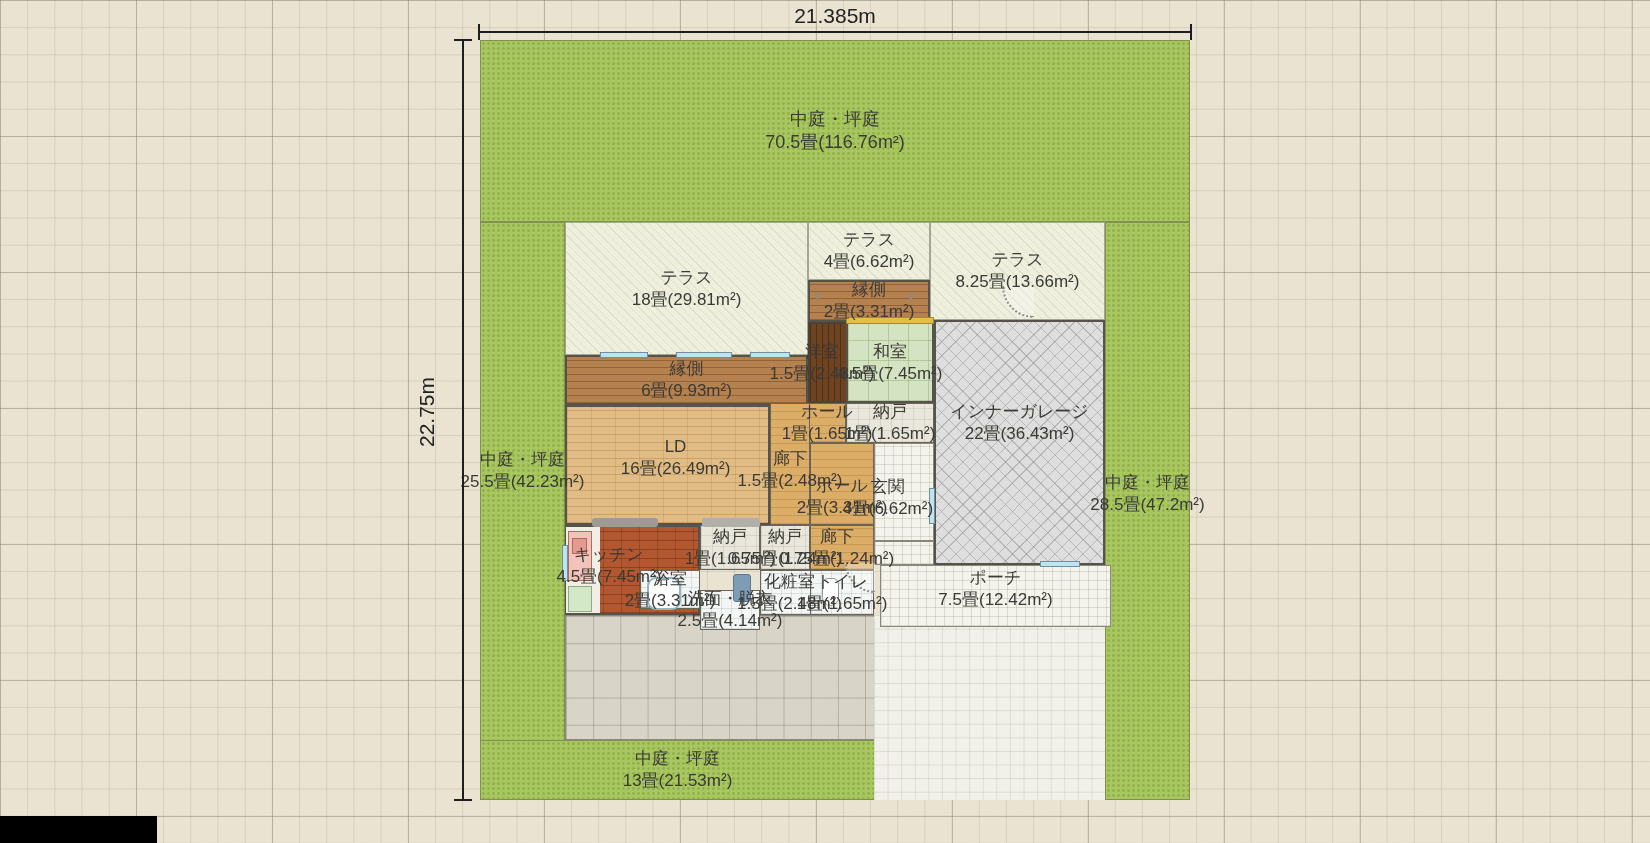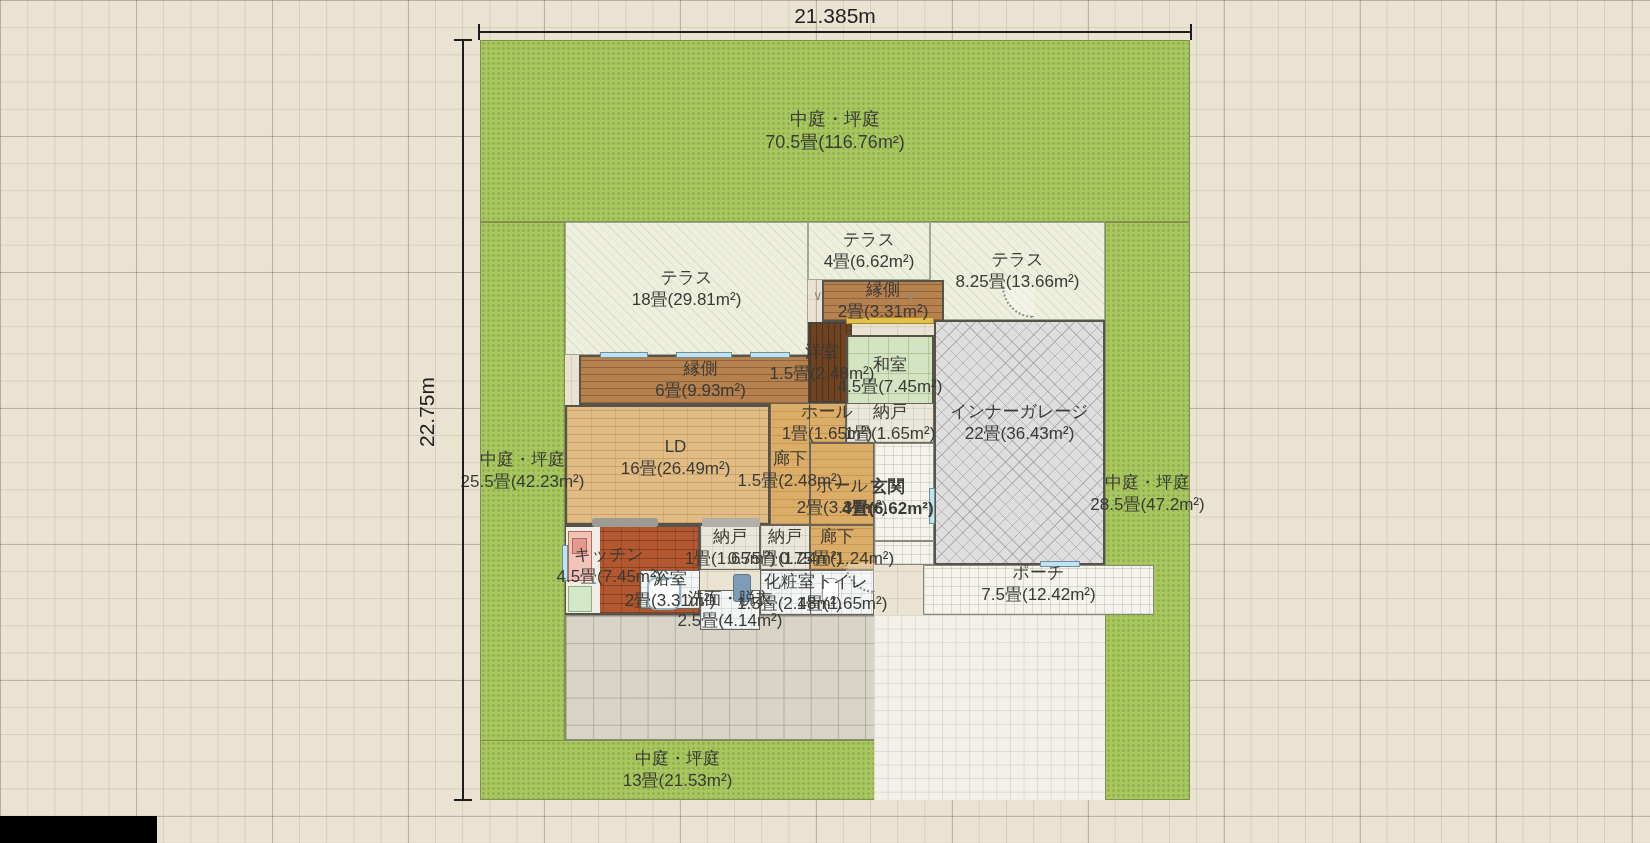--- a/index.html
+++ b/index.html
@@ -29,21 +29,20 @@
   .terrace{
     background-color:#eef0dd;
     background-image:repeating-linear-gradient(45deg, rgba(160,165,140,.20) 0 1px, transparent 1px 6px);
     border:1px solid #a3a896;
     padding-left:36px;
   }
   .deck{
     background-color:#b5814f;
     background-image:repeating-linear-gradient(0deg, rgba(90,50,20,.38) 0 1px, transparent 1px 7px);
     border:2px solid #55534a;
-    margin-left:14px;
   }
   .darkwood{
     background-color:#6e4322;
     background-image:repeating-linear-gradient(90deg, rgba(0,0,0,.28) 0 1px, transparent 1px 6px);
     border:2px solid #4a4438;
     padding-left:40px;
   }
   .tatami{
     background-color:#d4e3c2;
     background-image:
@@ -184,21 +183,21 @@
         <div>6畳(9.93m²)</div>
       </div>
   </div>
 
   <div class="room darkwood" style="left:808px;top:322px;width:38px;height:81px;">
     <div class="lbl" style="left:30%;">
         <div>洋室</div>
         <div>1.5畳(2.48m²)</div>
       </div>
   </div>
-  <div class="room tatami" style="left:846px;top:335px;width:88px;height:81px;">
+  <div class="room tatami" style="left:846px;top:322px;width:88px;height:81px;">
     <div class="lbl">
         <div>和室</div>
         <div>4.5畳(7.45m²)</div>
       </div>
   </div>
   <div class="room wood2" style="left:808px;top:403px;width:38px;height:40px;">
     <div class="lbl">
         <div>ホール</div>
         <div>1畳(1.65m²)</div>
       </div>
@@ -227,21 +226,21 @@
         <div>1.5畳(2.48m²)</div>
       </div>
   </div>
   <div class="room wood2" style="left:810px;top:443px;width:64px;height:82px;">
     <div class="lbl" style="top:66%;">
         <div>ホール</div>
         <div>2畳(3.31m²)</div>
       </div>
   </div>
   <div class="room tile" style="left:874px;top:443px;width:60px;height:122px;">
-    <div class="lbl" style="left:22%;top:45%;font-weight:bold;">
+    <div class="lbl" style="left:22%;top:45%;">
         <div>玄関</div>
         <div>4畳(6.62m²)</div>
       </div>
   </div>
   <div class="room brick" style="left:565px;top:525px;width:135px;height:90px;">
     <div class="lbl" style="left:32%;top:45%;">
         <div>キッチン</div>
         <div>4.5畳(7.45m²)</div>
       </div>
   </div>
@@ -280,21 +279,21 @@
         <div>化粧室</div>
         <div>1.5畳(2.48m²)</div>
       </div>
   </div>
   <div class="room bathroom" style="left:810px;top:570px;width:64px;height:45px;">
     <div class="lbl">
         <div>トイレ</div>
         <div>1畳(1.65m²)</div>
       </div>
   </div>
-  <div class="room tile" style="left:923px;top:565px;width:231px;height:50px;">
+  <div class="room tile" style="left:880px;top:565px;width:231px;height:62px;">
     <div class="lbl" style="top:38%;">
         <div>ポーチ</div>
         <div>7.5畳(12.42m²)</div>
       </div>
   </div>
 
   <div class="fixture" style="left:566px;top:527px;width:34px;height:86px;background:#f1efe5;"></div>
   <div class="fixture" style="left:568px;top:531px;width:24px;height:50px;background:#f2c3ba;border:1px solid #b26a5a;"></div>
   <div class="fixture" style="left:572px;top:538px;width:15px;height:16px;background:#e39a90;border:1px solid #b26a5a;"></div>
   <div class="fixture" style="left:568px;top:586px;width:24px;height:26px;background:#d3e8c6;border:1px solid #93ab83;"></div>

